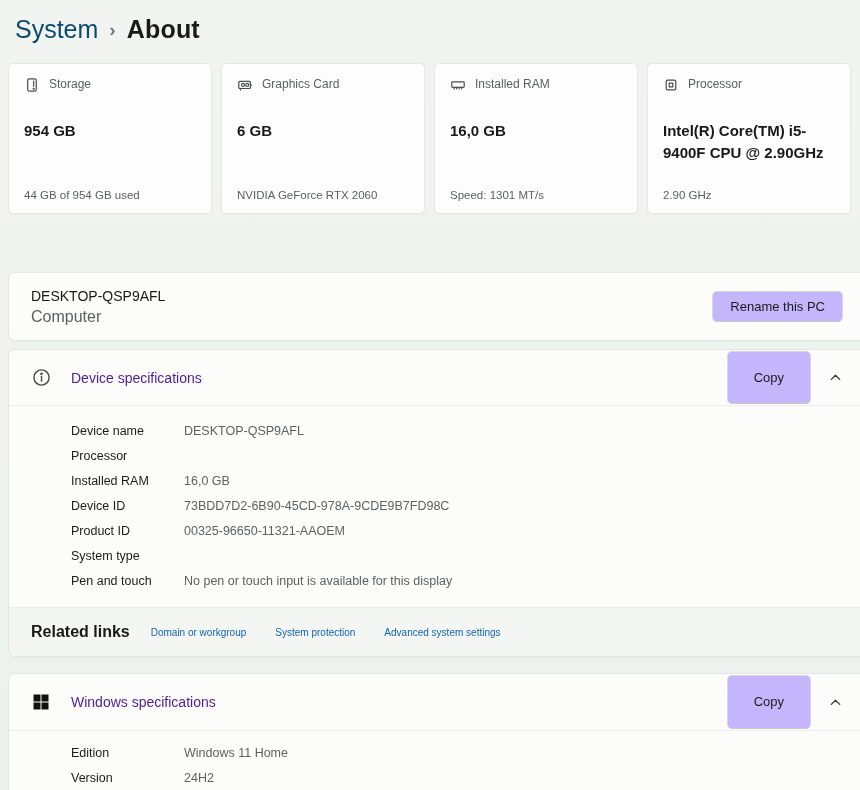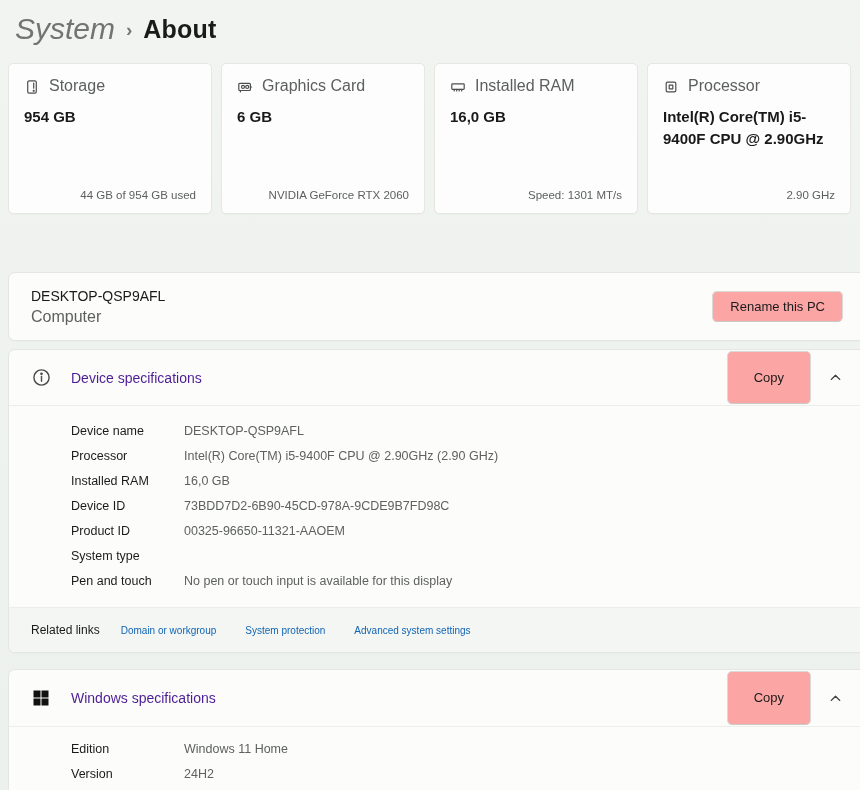--- a/index.html
+++ b/index.html
@@ -5,67 +5,67 @@
   html,body{margin:0;padding:0;}
   body{
     width:860px;height:790px;overflow:hidden;position:relative;
     background:linear-gradient(180deg,#f1f4f0 0%,#eef2ee 60%,#edf1ed 100%);
     font-family:"Liberation Sans", sans-serif;
     color:#191919;
     -webkit-font-smoothing:antialiased;
   }
   
   .breadcrumb{display:flex;align-items:center;padding:8px 0 0 15px;height:42px;}
-  .crumb-parent{font-size:30px;font-weight:400;color:#737373;font-style:italic;}
+  .crumb-parent{font-size:25px;font-weight:400;color:#0c4a6e;}
   .crumb-sep{font-size:19px;color:#737779;margin:2px 11px 0 11px;font-weight:600;}
   .crumb-current{font-size:25px;font-weight:700;color:#1a1a1a;letter-spacing:.2px;}
   
   .cards{display:flex;gap:9px;padding:13px 9px 0 8px;}
   .stat-card{
     flex:1;height:151px;box-sizing:border-box;
     background:#fcfdfc;border:1px solid #e5e7e3;border-radius:5px;
     padding:13px 15px 12px 15px;display:flex;flex-direction:column;
     box-shadow:0 1px 1px rgba(0,0,0,.02);
   }
-  .stat-head{display:flex;align-items:flex-end;gap:9px;font-size:16px;color:#5c5f5e;}
+  .stat-head{display:flex;align-items:flex-start;gap:9px;font-size:12px;color:#5c5f5e;}
   .stat-head svg{flex:0 0 auto;}
-  .stat-value{margin-top:11px;font-size:15px;font-weight:700;color:#191919;line-height:1.45;}
-  .stat-detail{margin-top:auto;font-size:11.5px;color:#5c5f5e;text-align:right;}
+  .stat-value{margin-top:27px;font-size:15px;font-weight:700;color:#191919;line-height:1.45;}
+  .stat-detail{margin-top:auto;font-size:11.5px;color:#5c5f5e;}
   
   .section{
     width:864px;margin-left:8px;box-sizing:border-box;
     background:#fcfdfb;border:1px solid #e3e6e2;border-radius:7px;
     overflow:hidden;box-shadow:0 1px 1px rgba(0,0,0,.02);
   }
   .computer-card{margin-top:58px;height:69px;display:flex;align-items:center;padding:0 28px 0 22px;}
   .computer-name{font-size:14px;color:#191919;}
   .computer-sub{font-size:16px;color:#5c5f5e;margin-top:4px;}
   .btn{
-    background:#fca5a5;border:1px solid #d9d9d6;border-bottom-color:#c9c9c6;
+    background:#c4b5fd;border:1px solid #d9d9d6;border-bottom-color:#c9c9c6;
     border-radius:5px;font-family:"Liberation Sans",sans-serif;
     font-size:13px;color:#1b1b1b;padding:7px 17px;line-height:1.2;cursor:pointer;
   }
   .spacer{flex:1;}
   .expander{margin-top:8px;}
   .exp-header{height:55px;display:flex;align-items:center;padding:0 28px 0 22px;cursor:pointer;}
   .exp-icon{width:20px;display:flex;justify-content:center;}
   .exp-title{font-size:14px;color:#4c1d95;margin-left:20px;}
   .exp-copy{margin-right:17px;padding:18px 26px;}
   .chevron{display:flex;align-items:center;cursor:pointer;}
   
   .details{border-top:1px solid #eceeea;padding:13px 0 13px 0;}
   .detail-row{display:flex;align-items:baseline;padding:5px 20px 5px 62px;font-size:12.5px;line-height:15px;}
   .detail-label{width:113px;flex:0 0 113px;color:#1b1b1b;}
   .detail-value{color:#5e6160;}
   
   .related{
     border-top:1px solid #eceeea;background:#f4f6f3;
     display:flex;align-items:center;padding:15px 20px 15px 22px;
   }
-  .related-title{font-size:12px;font-weight:400;color:#191919;margin-right:21px;}
+  .related-title{font-size:16px;font-weight:700;color:#191919;margin-right:21px;}
   .related-links{display:flex;gap:29px;}
   .link{font-size:10px;color:var(--link,#1164b4);text-decoration:none;cursor:pointer;}
   .win-expander{margin-top:16px;}
   .win-exp-header{height:56px;}
   .win-details{padding-top:10px;padding-bottom:20px;}
   svg.stroke-icon{stroke:#4c4f4e;fill:none;stroke-width:1.2;stroke-linecap:round;stroke-linejoin:round;}
   svg.chev{stroke:#3f4241;fill:none;stroke-width:1.5;stroke-linecap:round;stroke-linejoin:round;}
 </style>
 </head>
 <body>
@@ -163,21 +163,20 @@
     </span>
   </div>
 
   <div class="details">
     <div class="detail-row">
       <span class="detail-label">Device name</span>
       <span class="detail-value">DESKTOP-QSP9AFL</span>
     </div>
     <div class="detail-row">
       <span class="detail-label">Processor</span>
-      <span class="detail-value">Intel(R) Core(TM) i5-9400F CPU @ 2.90GHz (2.90 GHz)</span>
     </div>
     <div class="detail-row">
       <span class="detail-label">Installed RAM</span>
       <span class="detail-value">16,0 GB</span>
     </div>
     <div class="detail-row">
       <span class="detail-label">Device ID</span>
       <span class="detail-value">73BDD7D2-6B90-45CD-978A-9CDE9B7FD98C</span>
     </div>
     <div class="detail-row">

